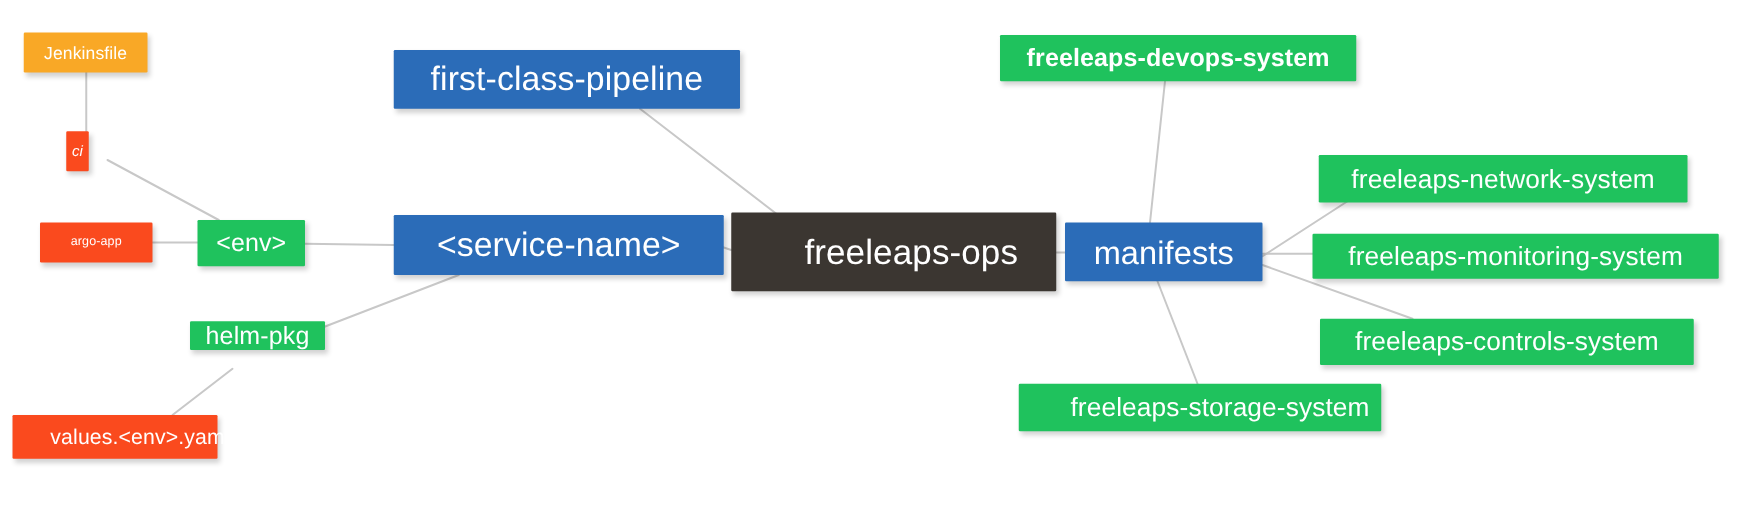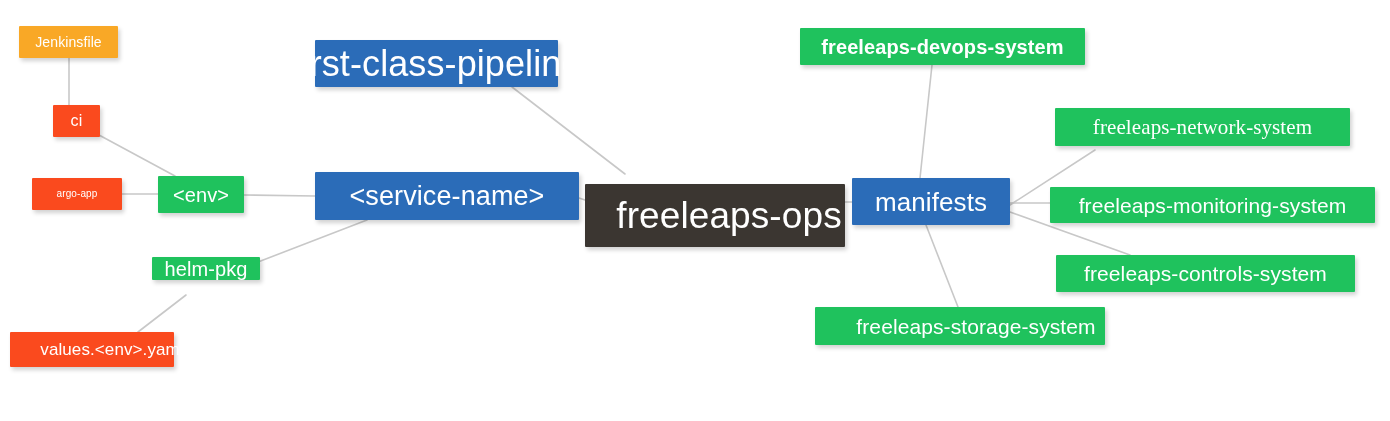--- a/index.html
+++ b/index.html
@@ -67,51 +67,51 @@
       <line x1="920" y1="178" x2="932" y2="65" stroke="#c8c8c8" stroke-width="1.6" stroke-linecap="round"></line>
       <line x1="1010" y1="205" x2="1095" y2="150" stroke="#c8c8c8" stroke-width="1.6" stroke-linecap="round"></line>
       <line x1="1010" y1="203" x2="1050" y2="203" stroke="#c8c8c8" stroke-width="1.6" stroke-linecap="round"></line>
       <line x1="1010" y1="212" x2="1130" y2="255" stroke="#c8c8c8" stroke-width="1.6" stroke-linecap="round"></line>
       <line x1="926" y1="225" x2="958" y2="307" stroke="#c8c8c8" stroke-width="1.6" stroke-linecap="round"></line>
     </svg>
   <div id="node-layer">
       <div class="node c-orange" style="left: 19px; top: 26px; width: 99px; height: 32px; font-size: 14px;">
         <span>Jenkinsfile</span>
       </div>
-      <div class="node c-red" style="left: 53px; top: 105px; width: 47px; height: 32px; font-size: 16px;">
+      <div class="node c-red" style="left: 53px; top: 105px; width: 18px; height: 32px; font-size: 12px; font-style: italic;">
         <span>ci</span>
       </div>
       <div class="node c-red" style="left: 32px; top: 178px; width: 90px; height: 32px; font-size: 10px;">
         <span>argo-app</span>
       </div>
       <div class="node c-green" style="left: 158px; top: 176px; width: 86px; height: 37px; font-size: 20px;">
         <span>&lt;env&gt;</span>
       </div>
       <div class="node c-green" style="left: 152px; top: 257px; width: 108px; height: 23px; font-size: 20px;">
         <span>helm-pkg</span>
       </div>
       <div class="node c-red" style="left: 10px; top: 332px; width: 164px; height: 35px; font-size: 17px; padding-left: 40px;">
         <span>values.&lt;env&gt;.yaml</span>
       </div>
-      <div class="node c-blue" style="left: 315px; top: 40px; width: 243px; height: 47px; font-size: 36px; text-align: center;">
+      <div class="node c-blue" style="left: 315px; top: 40px; width: 277px; height: 47px; font-size: 27px; text-align: center;">
         <span>first-class-pipeline</span>
       </div>
       <div class="node c-blue" style="left: 315px; top: 172px; width: 264px; height: 48px; font-size: 27px;">
         <span>&lt;service-name&gt;</span>
       </div>
-      <div class="node c-root" style="left: 585px; top: 184px; width: 260px; height: 63px; font-size: 37px; padding-left: 28px;">
+      <div class="node c-root" style="left: 585px; top: 170px; width: 260px; height: 63px; font-size: 28px; padding-left: 28px;">
         <span>freeleaps-ops</span>
       </div>
       <div class="node c-blue" style="left: 852px; top: 178px; width: 158px; height: 47px; font-size: 26px;">
         <span>manifests</span>
       </div>
       <div class="node c-green" style="left: 800px; top: 28px; width: 285px; height: 37px; font-size: 20px; font-weight: bold;">
         <span>freeleaps-devops-system</span>
       </div>
-      <div class="node c-green" style="left: 1055px; top: 108px; width: 295px; height: 38px; font-size: 21px; font-family: Liberation Serif, serif;">
+      <div class="node c-green" style="left: 1055px; top: 124px; width: 295px; height: 38px; font-size: 21px;">
         <span>freeleaps-network-system</span>
       </div>
       <div class="node c-green" style="left: 1050px; top: 187px; width: 325px; height: 36px; font-size: 21px; justify-content: center;">
         <span>freeleaps-monitoring-system</span>
       </div>
       <div class="node c-green" style="left: 1056px; top: 255px; width: 299px; height: 37px; font-size: 21px;">
         <span>freeleaps-controls-system</span>
       </div>
       <div class="node c-green" style="left: 815px; top: 307px; width: 290px; height: 38px; font-size: 21px; padding-left: 32px;">
         <span>freeleaps-storage-system</span>

